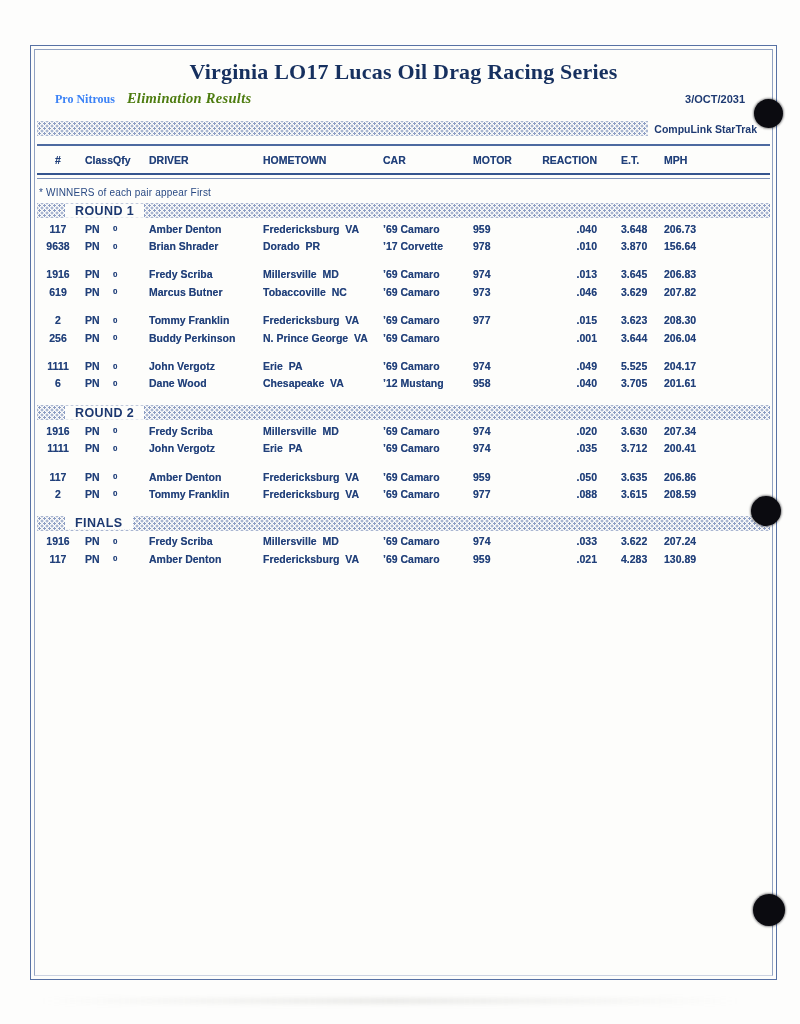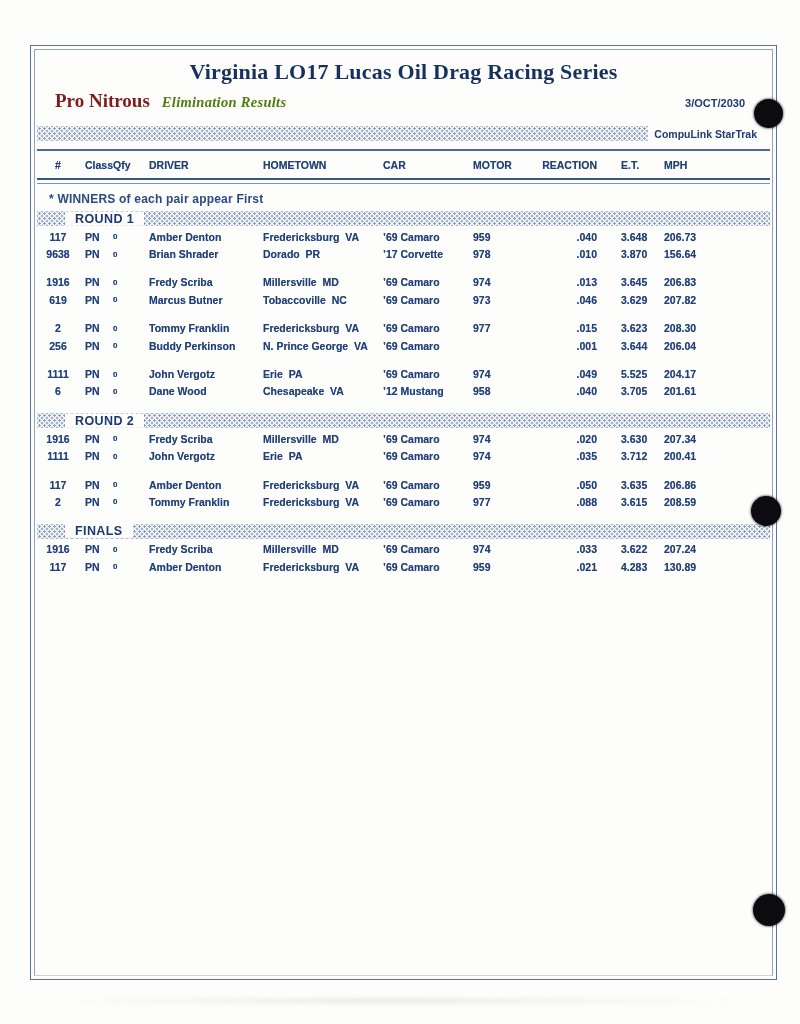--- a/index.html
+++ b/index.html
@@ -11,21 +11,21 @@
   .page { position:absolute; left:30px; top:45px; width:747px; height:935px;
           border:1.5px solid rgba(58,88,148,.85); background:#fdfdfb; }
   .inner-frame { position:absolute; left:3px; top:3px; right:3px; bottom:3px;
           border:1px solid rgba(58,88,148,.55); border-bottom-color:rgba(58,88,148,.25); pointer-events:none; }
   .content { position:relative; padding:0 6px; height:100%; }
 
   
   .title { margin-top:15px; text-align:center; font-family:"Liberation Serif", serif;
            font-weight:bold; font-size:22px; line-height:22px; color:#16305f; letter-spacing:.2px; }
   .subhead { display:flex; align-items:baseline; margin-top:7px; padding-left:18px; }
-  .klass { font-family:"Liberation Serif", serif; font-weight:bold; font-size:19px; color:#7f1d1d; }
+  .klass { font-family:"Liberation Serif", serif; font-weight:bold; font-size:12px; color:#3b82f6; }
   .subtitle { font-family:"Liberation Serif", serif; font-weight:bold; font-style:italic;
               font-size:14.5px; color:#4d7c0f; margin-left:12px; letter-spacing:.3px; }
   .date { margin-left:auto; margin-right:25px; font-size:11px; font-weight:bold; color:#1e3a72; }
 
   .topbar-row { display:flex; align-items:center; margin-top:14px; }
   .halftone {
      height:15px;
      background-image:
        radial-gradient(circle, rgba(93,118,172,.70) 1px, rgba(0,0,0,0) 1.35px),
        radial-gradient(circle, rgba(93,118,172,.70) 1px, rgba(0,0,0,0) 1.35px);
@@ -51,21 +51,21 @@
   .qfy { text-align:left; }
   .drv { padding-left:14px; }
   .hom { padding-left:2px; }
   .car { padding-left:2px; }
   .mot { padding-left:2px; }
   .rea { text-align:right; padding-right:4px; }
   .et  { padding-left:20px; }
   .mph { padding-left:1px; }
   .c.qfy { font-size:8px; }
 
-  .note { margin-top:8px; margin-left:12px; font-size:12px; font-weight:bold;
+  .note { margin-top:8px; margin-left:2px; font-size:10px; font-weight:normal;
           color:#2a4a84; letter-spacing:.2px; }
 
   
   .secbar { position:relative; margin-top:5px; }
   .secbar.later { margin-top:13px; }
   .seclabel { position:absolute; left:28px; top:50%; transform:translateY(-52%);
               background:#fdfdfb; padding:0 10px; font-size:12.5px; font-weight:bold;
               color:#1c3870; letter-spacing:.4px; white-space:pre; }
   .rows { margin-top:2px; }
   .row { height:17.4px; }
@@ -87,21 +87,21 @@
 <div class="canvas">
   <div class="page">
     <div class="inner-frame"></div>
     <div class="content">
 
       <div class="title">Virginia LO17 Lucas Oil Drag Racing Series</div>
 
       <div class="subhead">
         <span class="klass">Pro Nitrous</span>
         <span class="subtitle">Elimination Results</span>
-        <span class="date">3/OCT/2030</span>
+        <span class="date">3/OCT/2031</span>
       </div>
 
       <div class="topbar-row">
         <div class="halftone topbar"></div>
         <div class="brand">CompuLink StarTrak</div>
       </div>
 
       <div class="rule"></div>
 
       <div class="grid thead">

